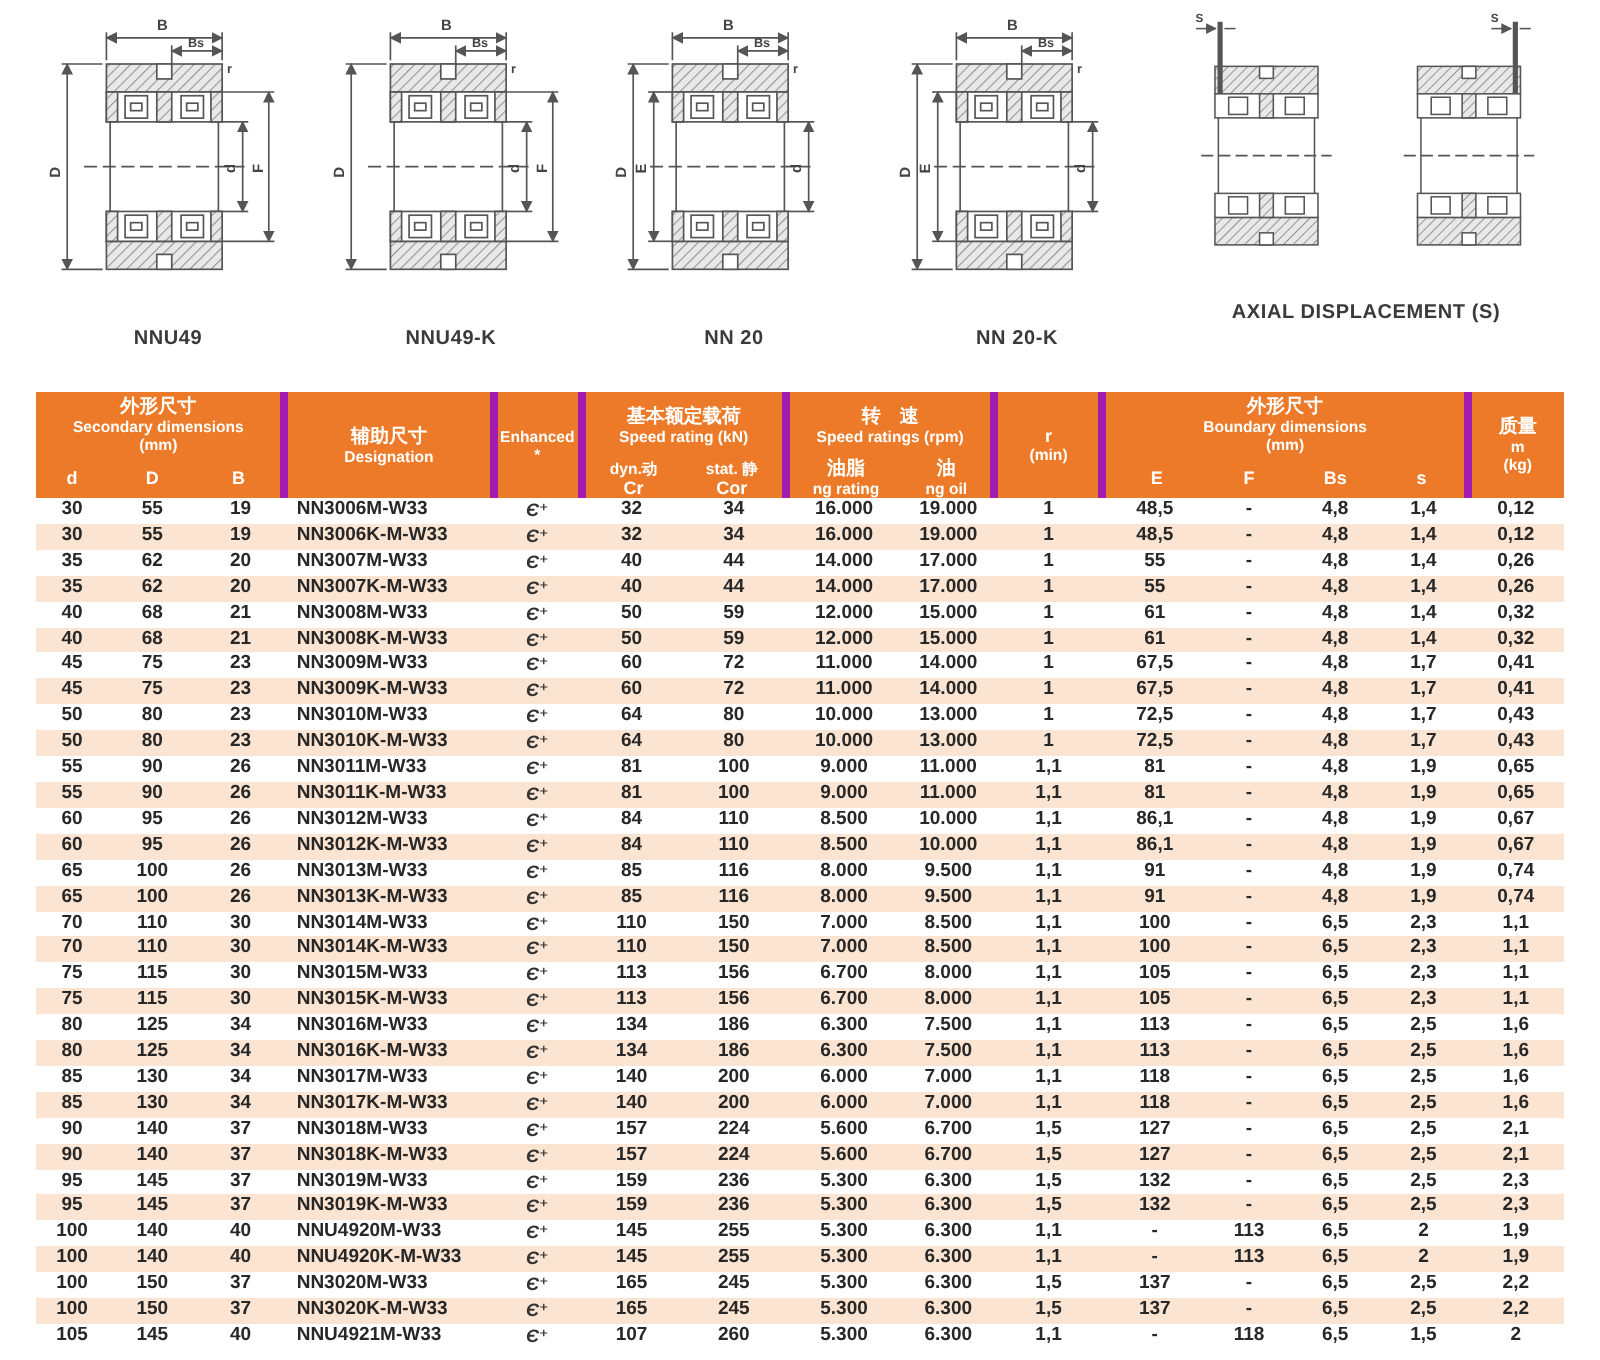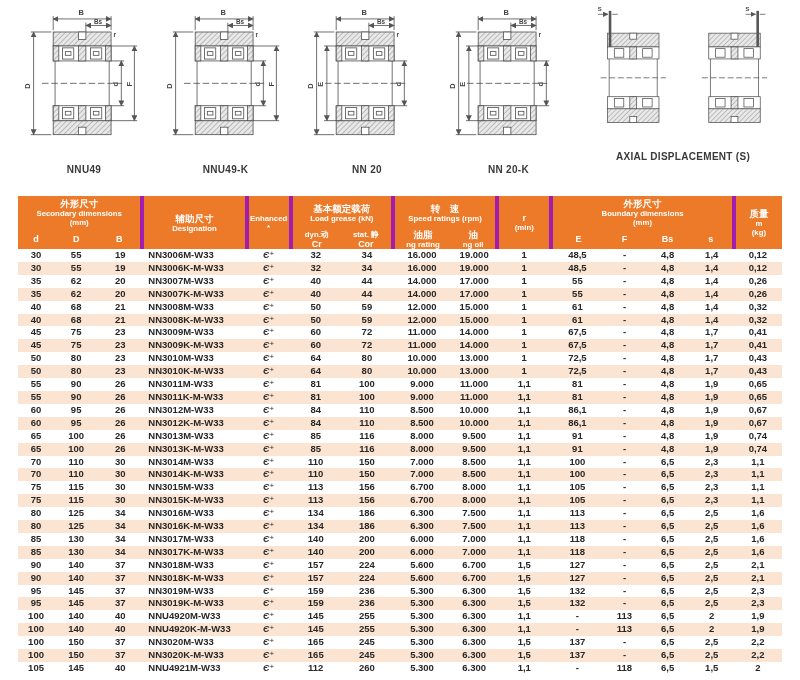--- a/index.html
+++ b/index.html
@@ -356,21 +356,21 @@
           <th rowspan="2" class="gdiv">
             <div class="cn">辅助尺寸</div>
             <div class="en">Designation</div>
           </th>
           <th rowspan="2" class="gdiv">
             <div class="en">Enhanced</div>
             <div class="en">*</div>
           </th>
           <th colspan="2" class="gdiv">
             <div class="cn">基本额定载荷</div>
-            <div class="en">Load grease (kN)</div>
+            <div class="en">Speed rating (kN)</div>
           </th>
           <th colspan="2" class="gdiv">
             <div class="cn">转　速</div>
             <div class="en">Speed ratings (rpm)</div>
           </th>
           <th rowspan="2" class="gdiv">
             <div class="ltr">r</div>
             <div class="en">(min)</div>
           </th>
           <th colspan="4" class="gdiv">
@@ -968,21 +968,21 @@
             <td>6,5</td>
             <td>2,5</td>
             <td>2,2</td>
           </tr>
           <tr>
             <td>105</td>
             <td>145</td>
             <td>40</td>
             <td class="c-desig">NNU4921M-W33</td>
             <td class="c-enh">Є⁺</td>
-            <td>112</td>
+            <td>107</td>
             <td>260</td>
             <td>5.300</td>
             <td>6.300</td>
             <td>1,1</td>
             <td>-</td>
             <td>118</td>
             <td>6,5</td>
             <td>1,5</td>
             <td>2</td>
           </tr>

